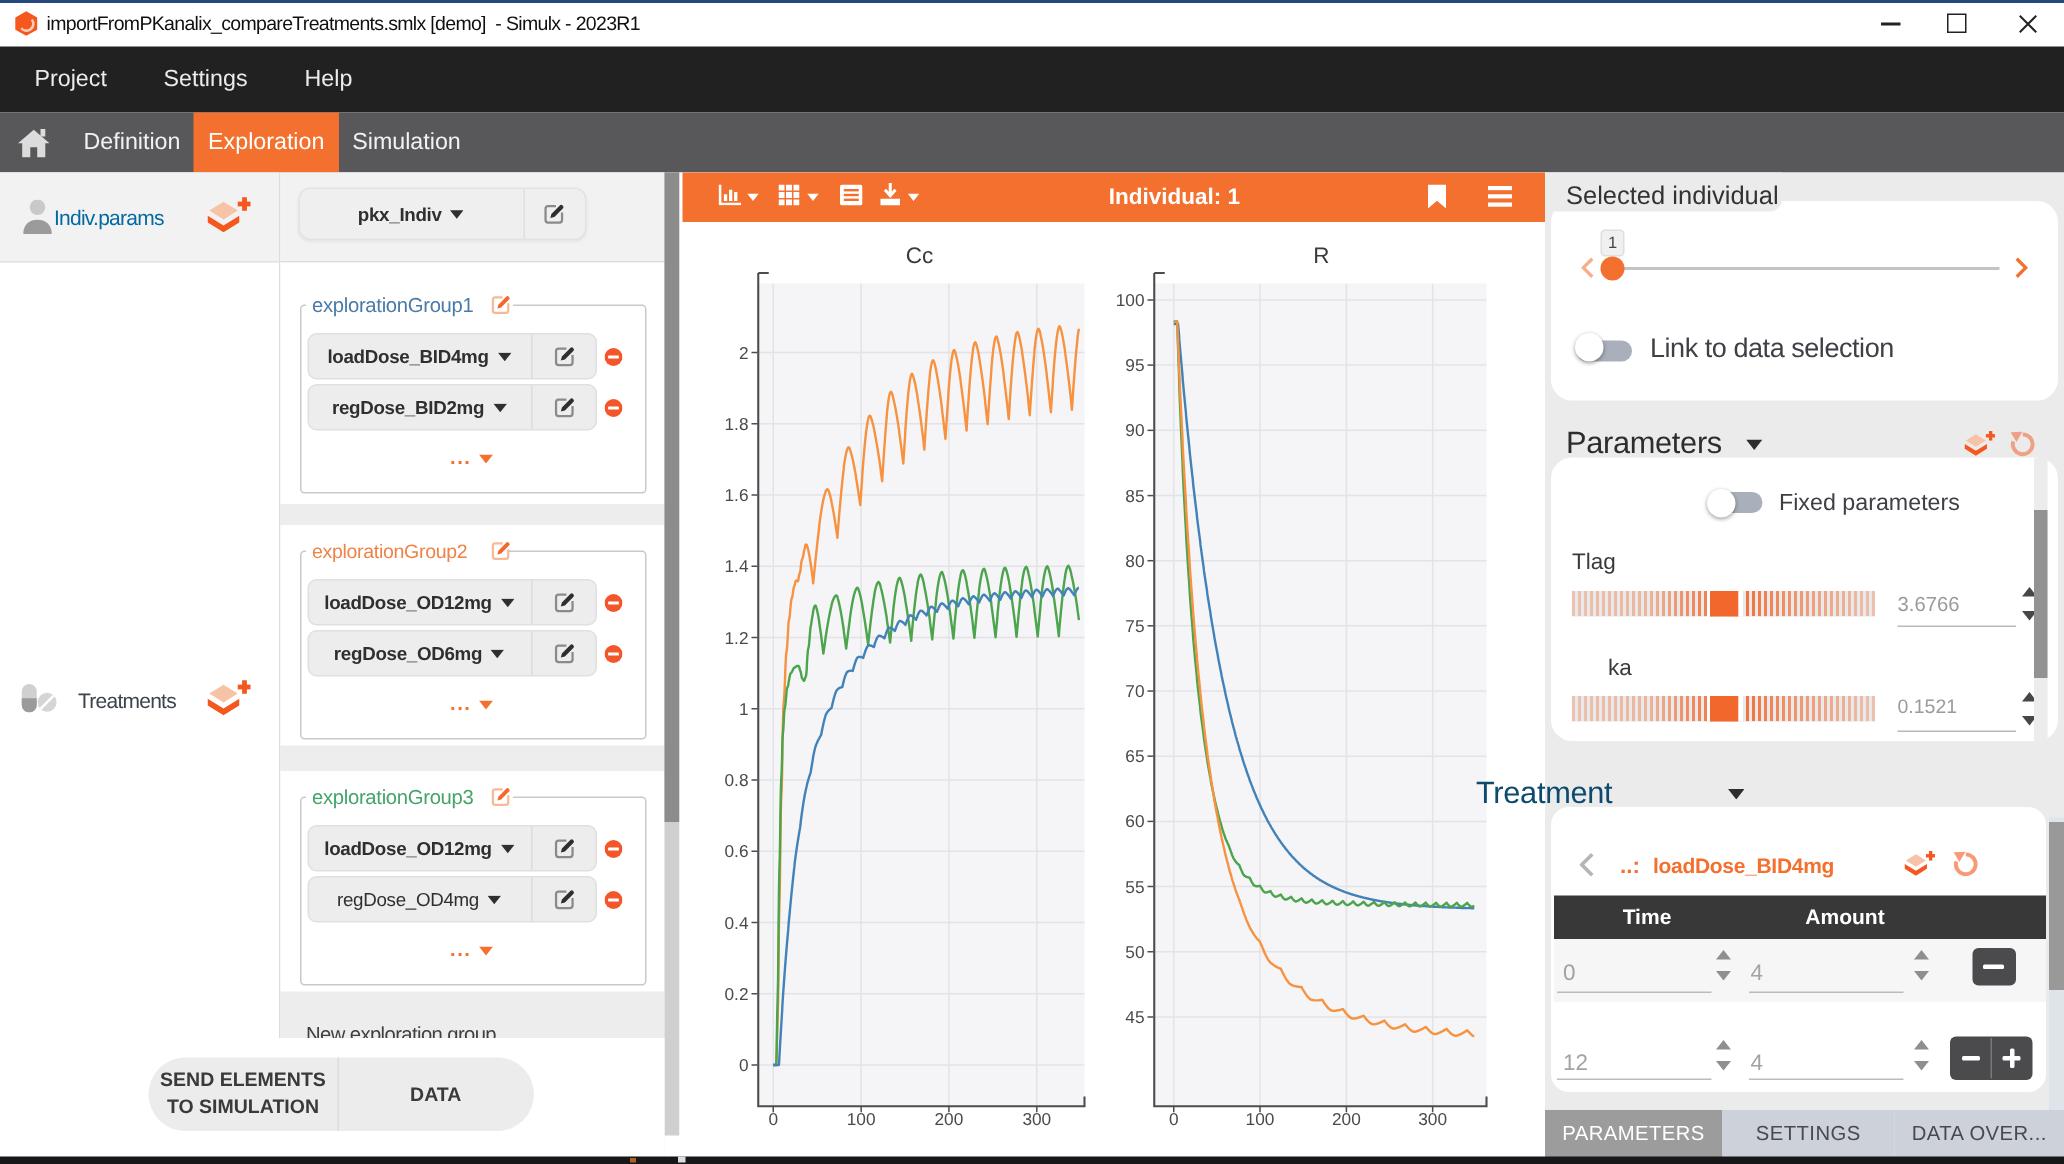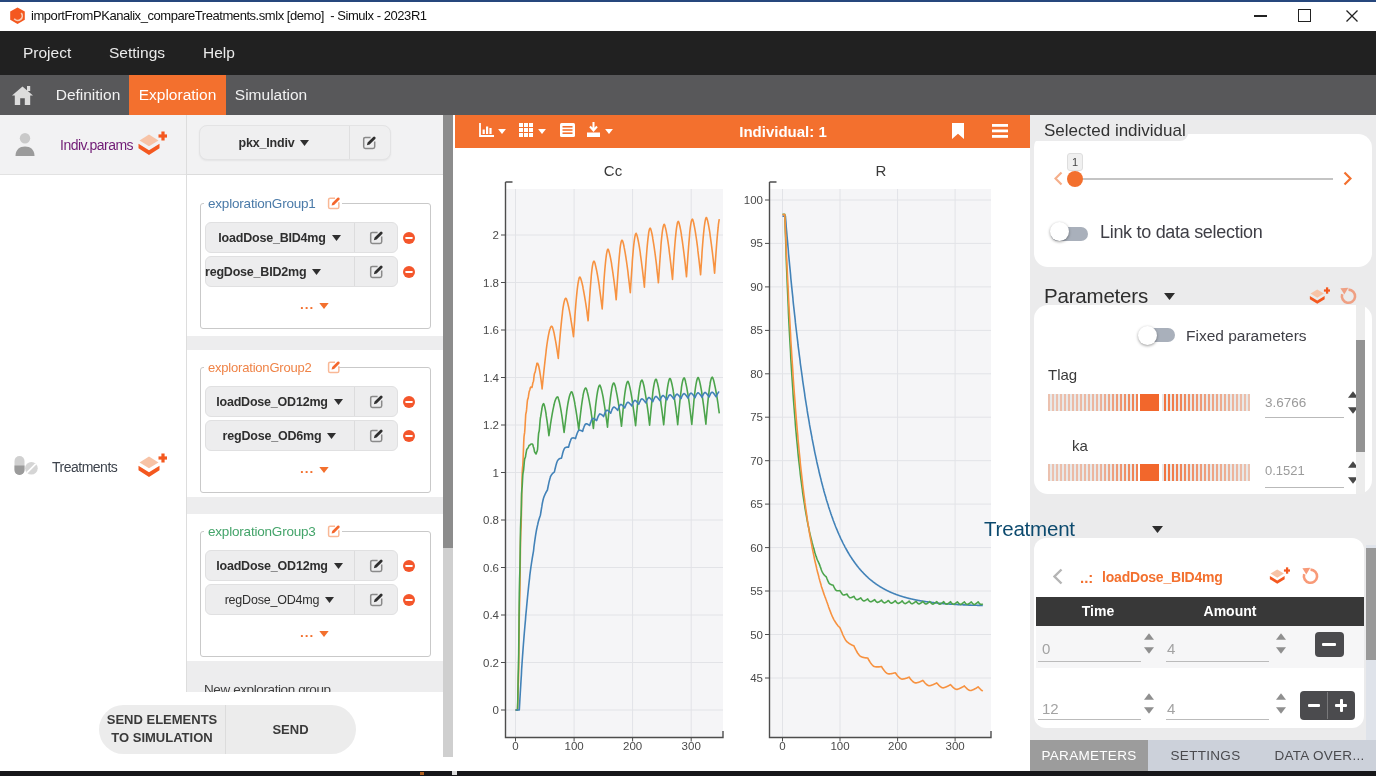--- a/index.html
+++ b/index.html
@@ -38,21 +38,21 @@
 <div class="abs" style="left:43px;top:75px;width:90px;height:52px;line-height:40px;text-align:center;font-size:15.5px;color:#f2f2f2;">Definition</div>
 <div class="abs" style="left:129px;top:75px;width:97px;height:40px;background:#f3702e;"></div>
 <div class="abs" style="left:129px;top:75px;width:97px;height:40px;line-height:40px;text-align:center;font-size:15.5px;color:#fff;">Exploration</div>
 <div class="abs" style="left:226px;top:75px;width:90px;height:40px;line-height:40px;text-align:center;font-size:15.5px;color:#f2f2f2;">Simulation</div>
 <div class="abs" style="left:0px;top:115px;width:187px;height:656px;background:#fff;border-right:1px solid #ddd"></div>
 <div class="abs" style="left:0px;top:115px;width:186px;height:60px;background:#f2f2f3;border-bottom:1px solid #e2e2e2"></div>
 <svg style="position:absolute;left:15px;top:133px" width="20" height="23" viewBox="0 0 20 23">
     <circle cx="10" cy="5.2" r="5.2" fill="#c9c9c9"></circle>
     <path d="M0.5 23 c0-6.5 4.2-9.5 9.5-9.5 s9.5 3 9.5 9.5 Z" fill="#9b9b9b"></path>
   </svg>
-<div class="abs" style="left:60px;top:137px;font-size:14px;color:#701a75;letter-spacing:-0.5px">Indiv.params</div>
+<div class="abs" style="left:36px;top:137px;font-size:14px;color:#0369a1;letter-spacing:-0.5px">Indiv.params</div>
 <svg style="position:absolute;left:136px;top:131px" width="31" height="27" viewBox="0 0 31 27">
     <path d="M13 3.5 L22.5 9.4 13 15.3 3.5 9.4 Z" fill="#f7c3a6"></path>
     <path d="M2.5 12.8 L13 19.3 23.5 12.8 L23.5 17.3 13 23.9 2.5 17.3 Z" fill="#f4581f"></path>
     <rect x="25.4" y="0.5" width="3.2" height="9" fill="#f4581f"></rect>
     <rect x="22.5" y="3.4" width="9" height="3.2" fill="#f4581f"></rect>
   </svg>
 <svg style="position:absolute;left:14px;top:456px" width="24" height="19" viewBox="0 0 24 19">
     <rect x="0.5" y="0" width="10" height="19" rx="5" fill="#d0d0d0"></rect>
     <path d="M0.5 9.5 h10 V14 a5 5 0 0 1 -10 0 Z" fill="#9b9b9b"></path>
     <circle cx="17.4" cy="12.2" r="6.3" fill="#d5d5d5"></circle>
@@ -99,21 +99,21 @@
 <svg style="position:absolute;left:369px;top:230px" width="15" height="15" viewBox="0 0 15 15">
     <path d="M8.6 2.4 H3.4 C2.2 2.4 1.7 3 1.7 4.1 v7.6 c0 1.1.5 1.7 1.7 1.7 h7.6 c1.1 0 1.7-.6 1.7-1.7 V6.6" fill="none" stroke="#8a8a8a" stroke-width="1.5"></path>
     <path d="M5.6 7.6 11.2 2 a1.3 1.3 0 0 1 1.9 0 l.1.1 a1.3 1.3 0 0 1 0 1.9 L7.6 9.6 4.9 10.3 Z" fill="#2f2f2f"></path>
   </svg>
 <svg style="position:absolute;left:403px;top:232px" width="12" height="12" viewBox="0 0 16 16">
     <circle cx="8" cy="8" r="8" fill="#f4562b"></circle>
     <rect x="3.2" y="6.7" width="9.6" height="2.6" rx="0.5" fill="#fff"></rect>
   </svg>
 <div class="abs" style="left:205px;top:256px;width:193px;height:31px;background:#ededee;border:1px solid #e0e0e1;border-radius:6px"></div>
 <div class="abs" style="left:354px;top:257px;width:1px;height:29px;background:#dcdcdd;"></div>
-<div class="abs" style="left:205px;top:256px;width:149px;height:31px;display:flex;align-items:center;font-size:12.5px;font-weight:bold;color:#2f2f2f;letter-spacing:-0.2px">
+<div class="abs" style="left:205px;top:256px;width:149px;height:31px;display:flex;align-items:center;justify-content:center;font-size:12.5px;font-weight:bold;color:#2f2f2f;letter-spacing:-0.2px">
     <span>regDose_BID2mg</span>
     <svg style="margin-left:6px" width="9" height="6" viewBox="0 0 10 6.4">
       <path d="M0 0 H10 L5 6.4 Z" fill="#2f2f2f"></path>
     </svg>
   </div>
 <svg style="position:absolute;left:369px;top:264px" width="15" height="15" viewBox="0 0 15 15">
     <path d="M8.6 2.4 H3.4 C2.2 2.4 1.7 3 1.7 4.1 v7.6 c0 1.1.5 1.7 1.7 1.7 h7.6 c1.1 0 1.7-.6 1.7-1.7 V6.6" fill="none" stroke="#8a8a8a" stroke-width="1.5"></path>
     <path d="M5.6 7.6 11.2 2 a1.3 1.3 0 0 1 1.9 0 l.1.1 a1.3 1.3 0 0 1 0 1.9 L7.6 9.6 4.9 10.3 Z" fill="#2f2f2f"></path>
   </svg>
 <svg style="position:absolute;left:403px;top:266px" width="12" height="12" viewBox="0 0 16 16">
@@ -209,21 +209,21 @@
     <path d="M0 0 H10 L5 6.4 Z" fill="#f3702e"></path>
   </svg>
 <div class="abs" style="left:204px;top:682px;font-size:13.5px;color:#3f3f3f;letter-spacing:-0.4px">New exploration group</div>
 <div class="abs" style="left:443px;top:115px;width:10px;height:642px;background:#cfcfcf;"></div>
 <div class="abs" style="left:443px;top:115px;width:10px;height:433px;background:#8c8c8c;"></div>
 <div class="abs" style="left:0px;top:692px;width:443px;height:79px;background:#fff;"></div>
 <div class="abs" style="left:99px;top:705px;width:257px;height:49px;background:#ececec;border-radius:25px"></div>
 <div class="abs" style="left:225px;top:705px;width:1px;height:49px;background:#dcdcdc;"></div>
 <div class="abs" style="left:92px;top:711px;width:140px;height:17px;line-height:17px;text-align:center;font-size:13px;color:#3a3a3a;font-weight:bold;white-space:nowrap">SEND ELEMENTS</div>
 <div class="abs" style="left:92px;top:729px;width:140px;height:17px;line-height:17px;text-align:center;font-size:13px;color:#3a3a3a;font-weight:bold;white-space:nowrap">TO SIMULATION</div>
-<div class="abs" style="left:235px;top:705px;width:111px;height:49px;line-height:49px;text-align:center;font-size:13px;color:#3a3a3a;font-weight:bold;">SEND</div>
+<div class="abs" style="left:235px;top:705px;width:111px;height:49px;line-height:49px;text-align:center;font-size:13px;color:#3a3a3a;font-weight:bold;">DATA</div>
 <div class="abs" style="left:453px;top:115px;width:577px;height:657px;background:#fff;"></div>
 <div class="abs" style="left:455px;top:115px;width:575px;height:33px;background:#f3702e;"></div>
 <svg style="position:absolute;left:479px;top:123px" width="15" height="14" viewBox="0 0 15 14">
     <path d="M1 0 V13 H15" stroke="#fff" stroke-width="1.8" fill="none"></path>
     <rect x="3.6" y="6.5" width="2.2" height="4.5" fill="#fff"></rect>
     <rect x="7.0" y="3.5" width="2.2" height="7.5" fill="#fff"></rect>
     <rect x="10.4" y="5" width="2.2" height="6" fill="#fff"></rect>
   </svg>
 <svg style="position:absolute;left:498px;top:129px" width="8" height="5" viewBox="0 0 10 6.4">
     <path d="M0 0 H10 L5 6.4 Z" fill="#fff"></path>

